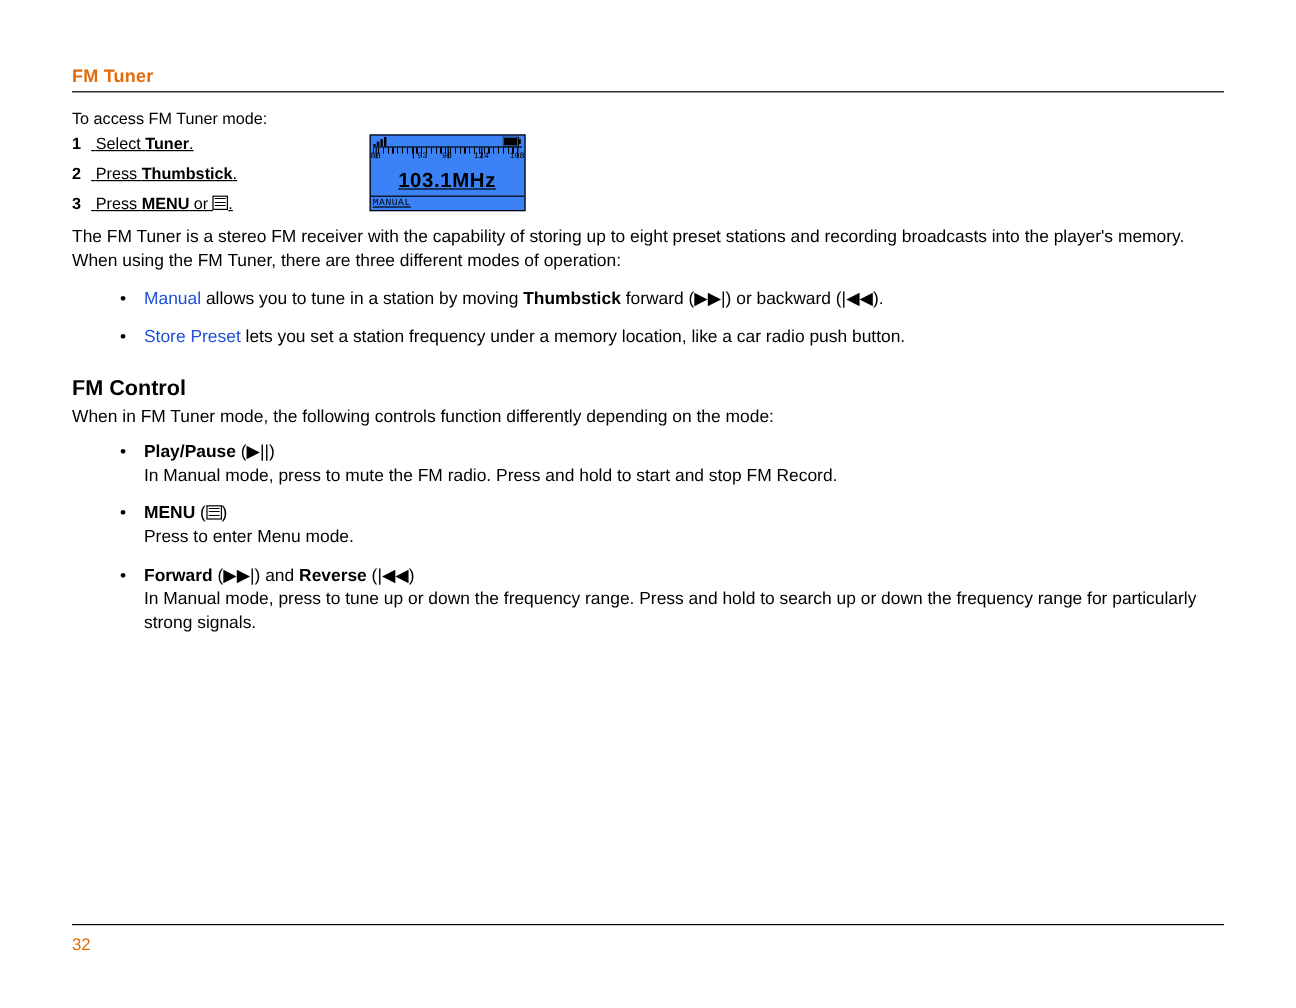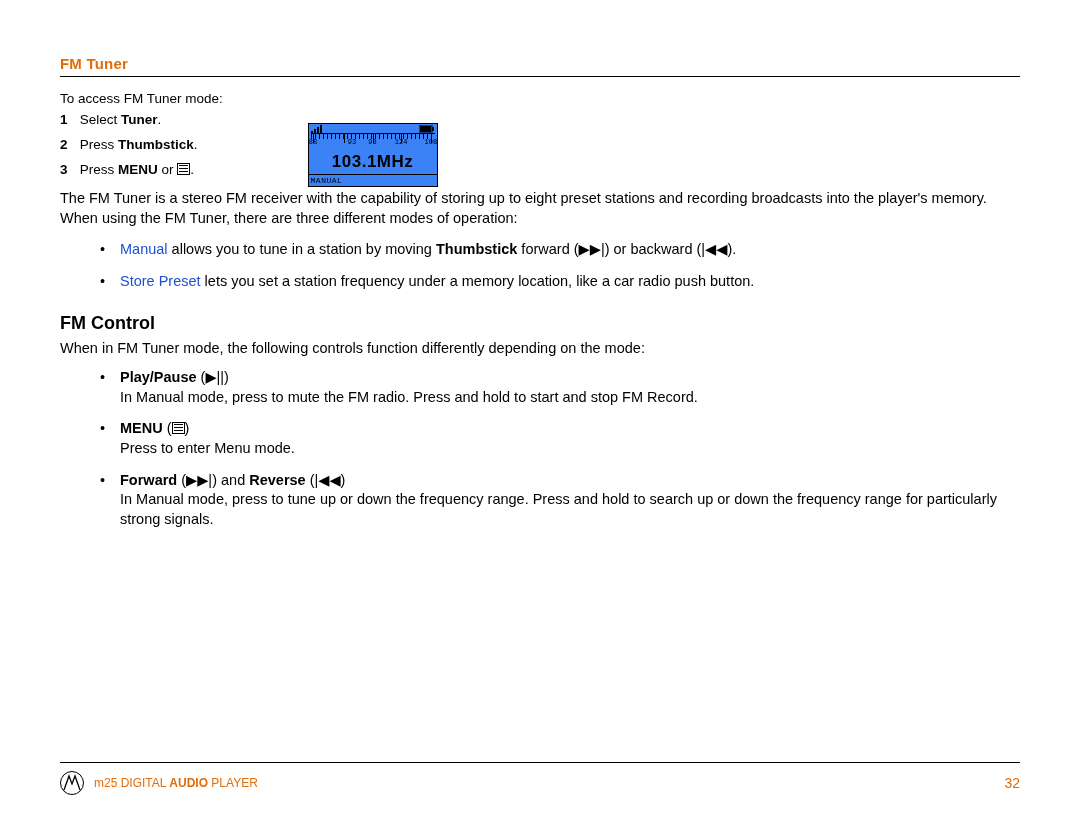--- a/index.html
+++ b/index.html
@@ -22,21 +22,21 @@
     color: #e36c0a;
     font-weight: bold;
     font-size: 15px;
     padding-bottom: 4px;
     border-bottom: 1px solid #000;
     margin-bottom: 14px;
     letter-spacing: 0.2px;
   }
   .access-line { margin-bottom: 6px; font-family: Verdana, Arial, sans-serif; font-size: 13.5px; }
   .top-block { position: relative; }
-  .steps-and-lcd { display: flex; align-items: flex-end; }
+  .steps-and-lcd { display: flex; align-items: flex-start; text-decoration: underline; }
   .steps { font-family: Verdana, Arial, sans-serif; font-size: 13.5px; }
   .step { margin-bottom: 10px; }
   .step-num { display: inline-block; width: 16px; font-weight: bold; }
   .bold { font-weight: bold; }
   .lcd {
     margin-left: 110px;
     width: 128px;
     border: 1px solid #000;
     font-family: "Courier New", monospace;
     font-size: 9px;
@@ -183,26 +183,16 @@
       <span>Press to enter Menu mode.</span>
     </li>
     <li>
       <span class="bold">Forward</span>
       <span class="icon-glyph"> (▶▶|)</span><span> and </span><span class="bold">Reverse</span><span class="icon-glyph"> (|◀◀)</span><br>
       <span>In Manual mode, press to tune up or down the frequency range. Press and hold to search up or down the frequency range for particularly strong signals.</span>
     </li>
   </ul>
 
   <div class="footer">
-    <div class="footer-left">
-      <div class="moto-logo">
-        <svg viewBox="0 0 22 22">
-            <path d="M3 18 L8 4 L11 12 L14 4 L19 18" fill="none" stroke="#000" stroke-width="1.3"></path>
-          </svg>
-      </div>
-      <div class="footer-text">
-        <span>m25 DIGITAL </span><span class="b">AUDIO</span><span> PLAYER</span>
-      </div>
-    </div>
     <div class="pagenum">32</div>
   </div>
 
 </div>
 
 </body></html>

